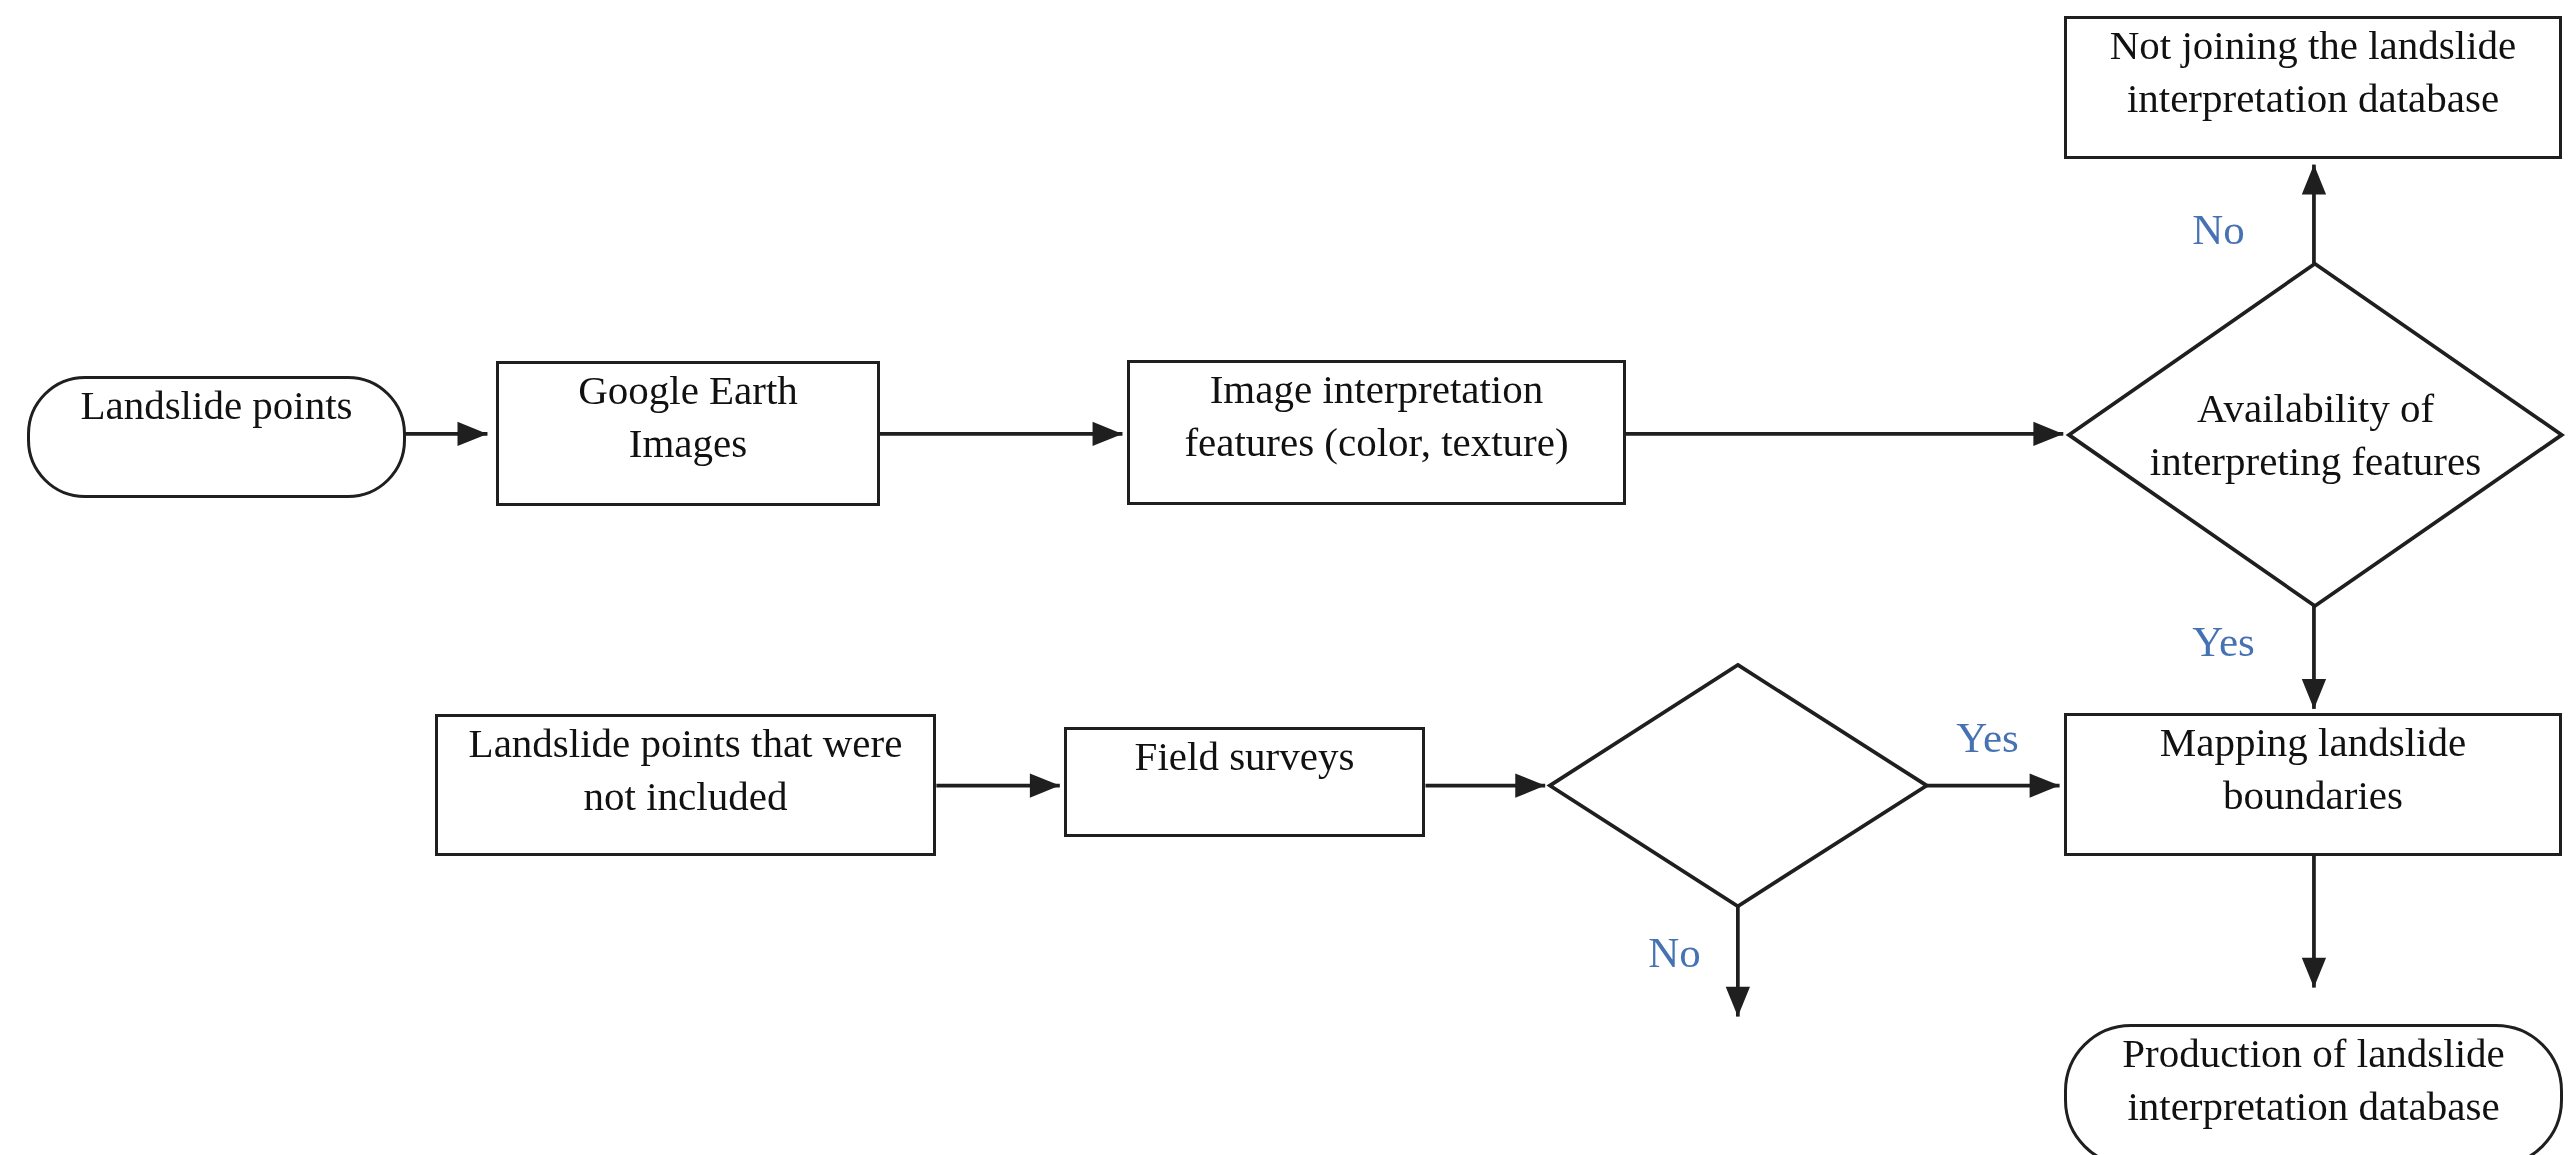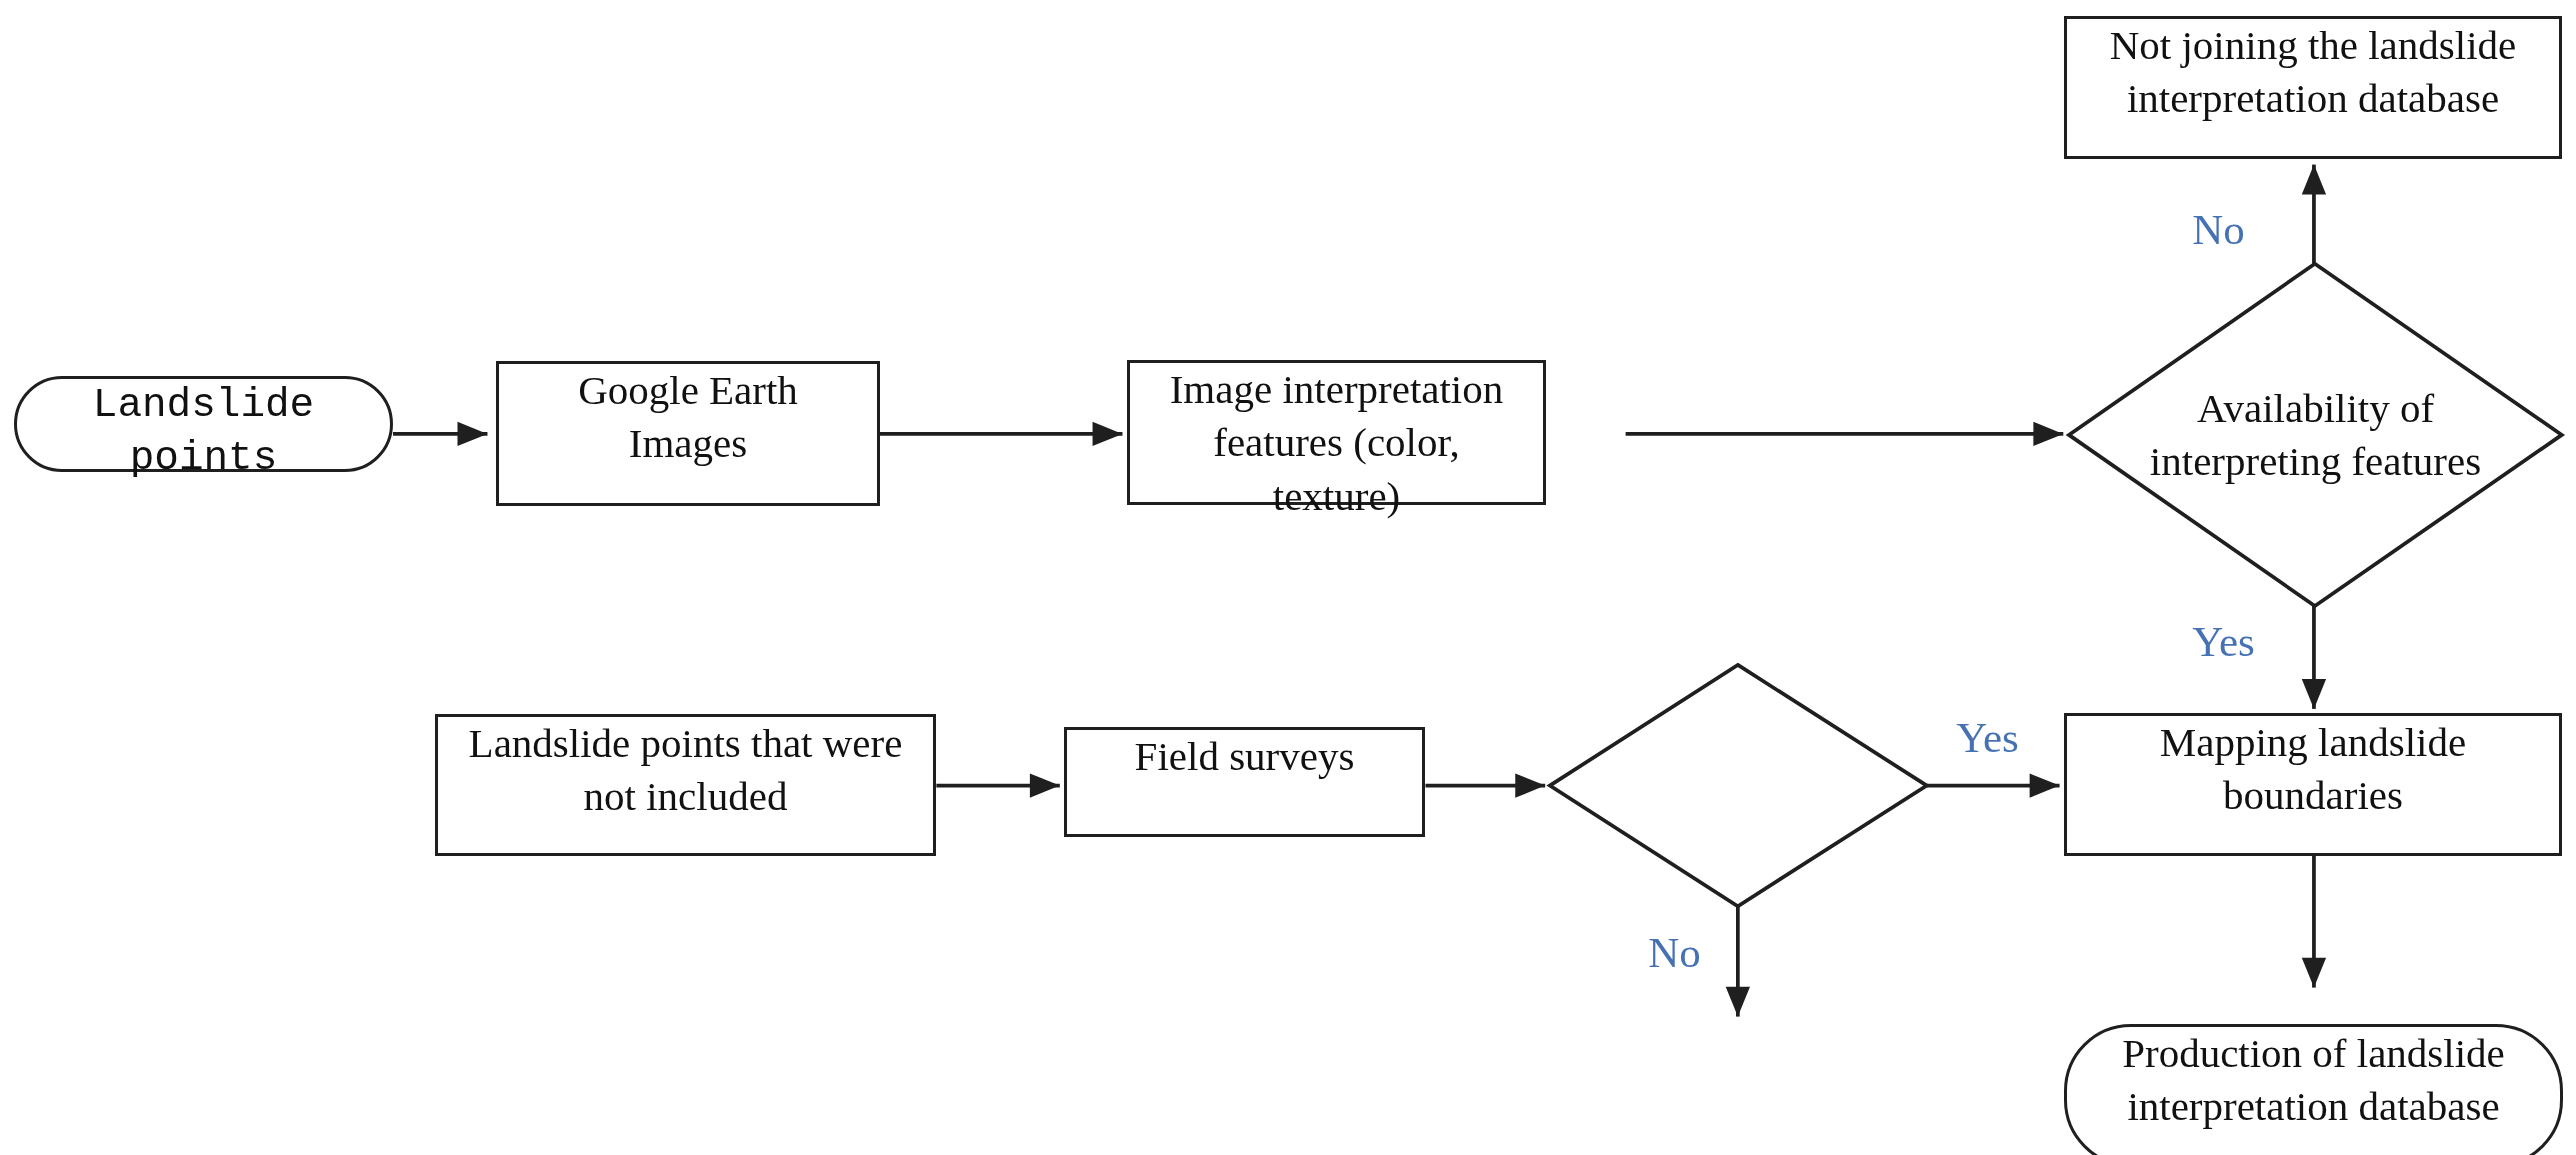--- a/index.html
+++ b/index.html
@@ -68,29 +68,29 @@
     <line x1="1001" y1="840" x2="1133" y2="840" marker-end="url(#arrow)"></line>
     <line x1="1524" y1="840" x2="1652" y2="840" marker-end="url(#arrow)"></line>
     <line x1="2060" y1="840" x2="2202" y2="840" marker-end="url(#arrow)"></line>
     <line x1="1858" y1="969" x2="1858" y2="1087" marker-end="url(#arrow)"></line>
     <line x1="2474" y1="915" x2="2474" y2="1056" marker-end="url(#arrow)"></line>
 
     <polygon points="2475,282 2739,465 2475,648 2212,465"></polygon>
     <polygon points="1858,711 2060,840 1858,969 1657,840"></polygon>
   </svg>
 
-  <div class="node stadium" style="left:14px;top:376px;width:379px;height:96px;font-family:Liberation Mono, monospace;">
+  <div class="node stadium" style="left:27px;top:376px;width:379px;height:122px;">
     <span>Landslide points</span>
   </div>
 
   <div class="node" style="left:496px;top:361px;width:384px;height:145px;">
     <span>Google Earth Images</span>
   </div>
 
-  <div class="node" style="left:1127px;top:360px;width:419px;height:145px;">
+  <div class="node" style="left:1127px;top:360px;width:499px;height:145px;">
     <span>Image interpretation features (color, texture)</span>
   </div>
 
   <div class="diamond-label" style="left:2119px;top:374px;width:393px;height:122px;">
     <span>Availability of interpreting features</span>
   </div>
 
   <div class="node" style="left:2064px;top:16px;width:498px;height:143px;">
     <span>Not joining the landslide interpretation database</span>
   </div>

